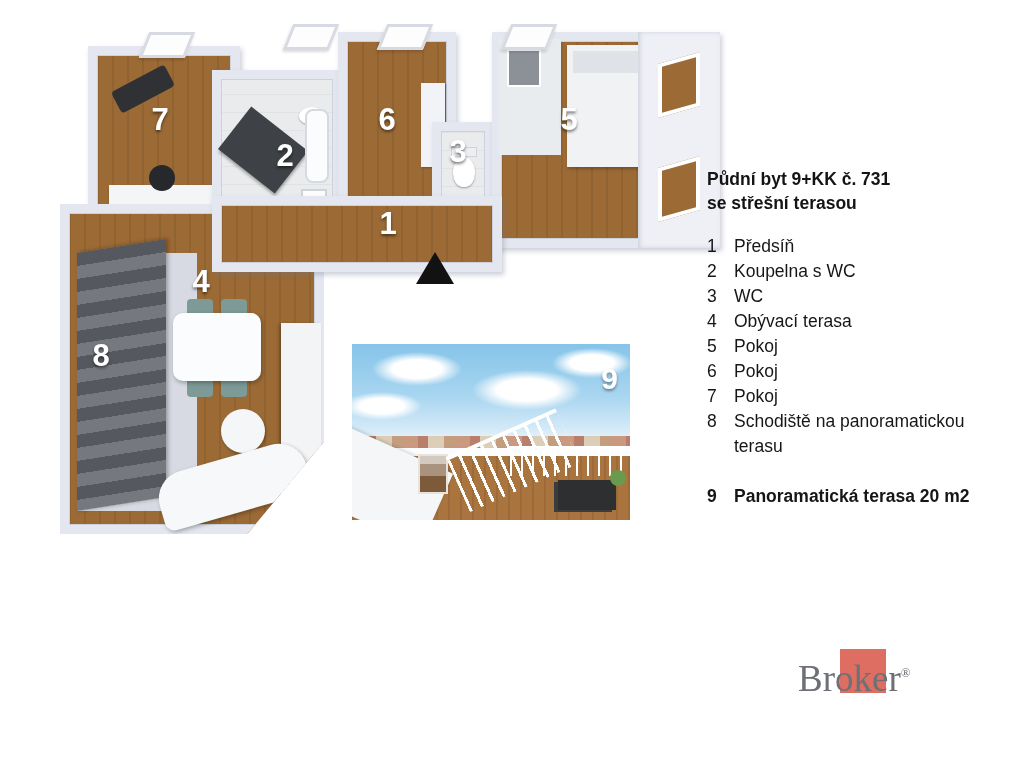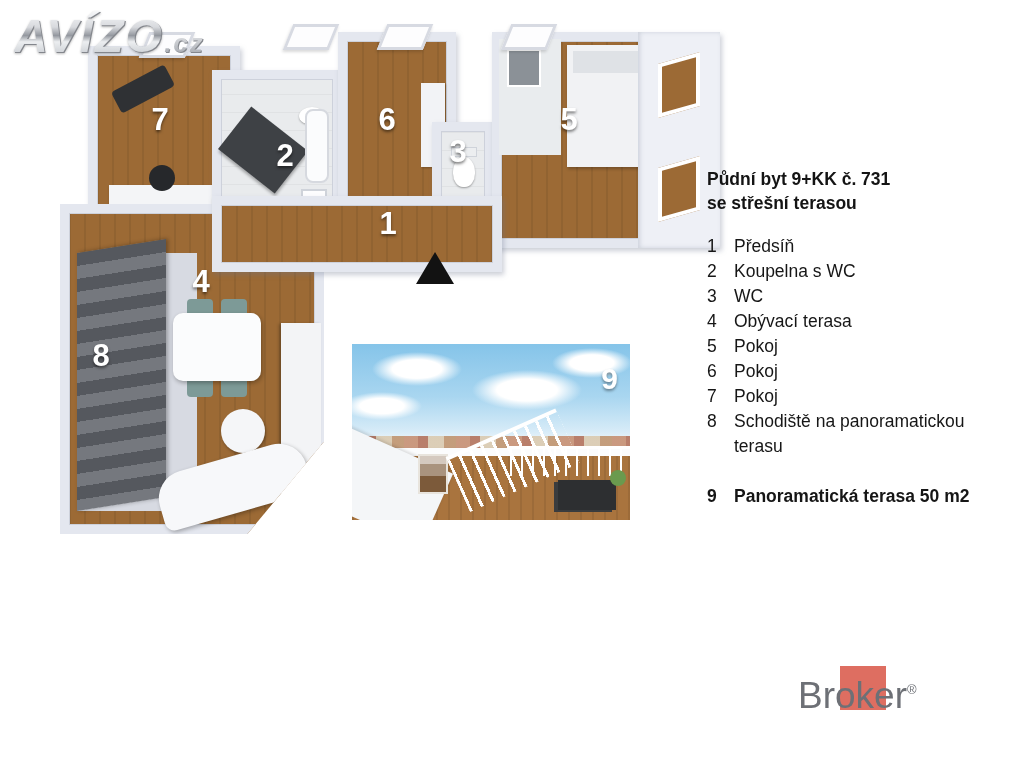--- a/index.html
+++ b/index.html
@@ -31,22 +31,22 @@
            color:#141414; line-height:24px; }
 
   #legend { left:707px; top:234px; width:310px; font-size:17.5px; color:#161616; }
   .lrow { display:flex; line-height:25px; }
   .lrow .n { width:27px; flex:0 0 27px; }
   .lrow .lab { flex:1; }
   .lrow.sub { padding-left:27px; }
   .lrow.bold9 { margin-top:25px; font-weight:bold; }
 
   
-  #brand { left:792px; top:662px; width:226px; height:100px;
-           font-family:Liberation Sans, sans-serif; color:#6d7076; z-index:10; }
+  #brand { left:792px; top:645px; width:226px; height:100px;
+           font-family:Liberation Serif, serif; color:#6d7076; z-index:10; }
   #brand .sq { position:absolute; left:48px; top:4px; width:46px; height:44px; background:#de6e61; }
   #brand .b1 { position:absolute; left:6px; top:10px; font-size:37px; line-height:36px; }
   #brand .reg { font-size:13px; vertical-align:14px; }
   #brand .b2 { position:absolute; left:34px; top:38px; font-size:37px; line-height:36px; }
 
   
   #plan { left:60px; top:26px; width:628px; height:510px; }
   .room { position:absolute; border:9px solid #e4e7ef;
           box-shadow:2px 3px 5px rgba(110,118,140,.35), inset 0 0 0 1px #cdd1db; }
   .wood { background:#9c6a35 repeating-linear-gradient(90deg, rgba(0,0,0,.07) 0 2px, rgba(0,0,0,0) 2px 15px); }
@@ -99,23 +99,20 @@
           border:2px solid #e8e4dd;
           box-shadow:inset 0 8px 0 rgba(255,255,255,.5), inset 0 20px 0 rgba(255,255,255,.35); }
   #photo-num { position:absolute; right:12px; top:18px; font-size:30px; font-weight:bold; color:#fff;
           text-shadow:0 2px 3px rgba(0,0,0,.4); }
 </style>
 </head>
 <body>
 
 <div id="stage">
 
-  <div id="avizo" class="abs">
-    <span class="word">AVÍZO</span><span class="tld">.cz</span>
-  </div>
 
   <div id="plan" class="abs">
 
     <div class="room wood" style="left:28px;top:20px;width:152px;height:196px;">
       <div class="furn" style="left:12px;bottom:4px;width:108px;height:44px;background:#f4f5f7;box-shadow:1px 2px 3px rgba(0,0,0,.25);"></div>
       <div class="furn" style="left:52px;bottom:42px;width:26px;height:26px;border-radius:50%;background:#26282b;"></div>
       <div class="furn" style="left:16px;top:22px;width:60px;height:24px;background:#2f3134;transform:rotate(-28deg);border-radius:4px;"></div>
     </div>
 
     <div class="room tile" style="left:152px;top:44px;width:130px;height:160px;">
@@ -234,21 +231,21 @@
     </div>
     <div class="lrow">
       <span class="n">8</span>
       <span class="lab">Schodiště na panoramatickou</span>
     </div>
     <div class="lrow sub">
       <span class="lab">terasu</span>
     </div>
     <div class="lrow bold9">
       <span class="n">9</span>
-      <span class="lab">Panoramatická terasa 50 m2</span>
+      <span class="lab">Panoramatická terasa 20 m2</span>
     </div>
   </div>
 
   <div id="brand" class="abs">
     <div class="sq"></div>
     <div class="b1"><span>Broker</span><span class="reg">®</span></div>
   </div>
 
 </div>
 

